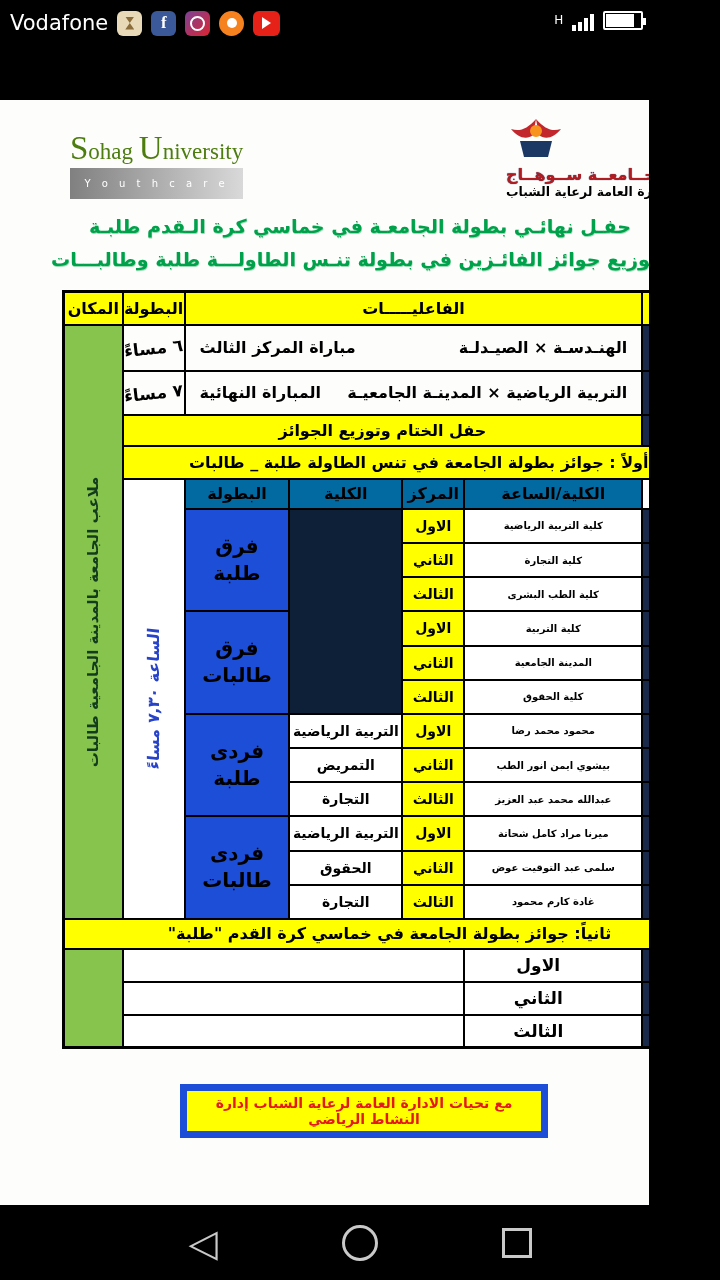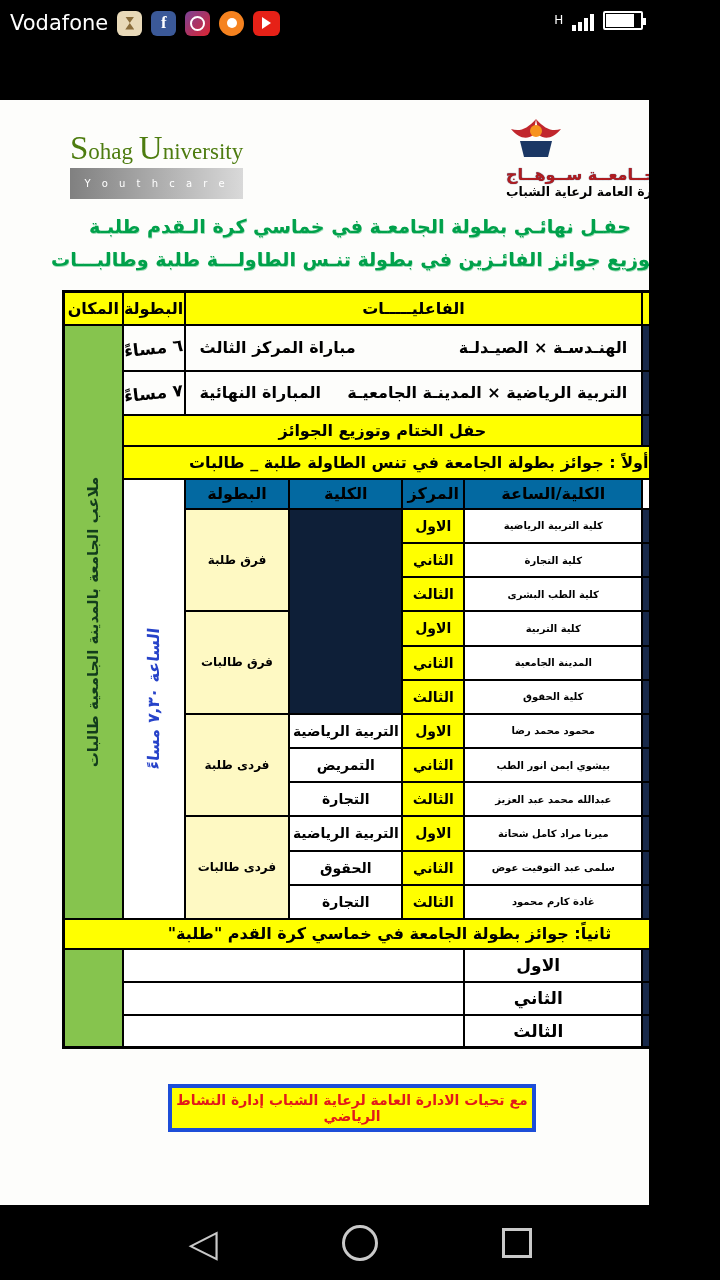--- a/index.html
+++ b/index.html
@@ -67,35 +67,35 @@
   .numcell { background:#18294a; color:#fff; font-size:15px; }
   .matchcell { font-size:16px; }
   .match-line { display:flex; justify-content:space-between; padding:0 14px; }
   .navytext { color:#17365d; }
   .timecell { color:#2743c9; font-size:17px; }
   .timecell span { display:inline-block; transform:rotate(-6deg); }
   .namecell { background:#fff; font-size:10px; }
   .rankcell { background:#ffff00; font-size:14px; }
   .collcell { background:#fff; color:#16365c; font-size:14px; }
   .navycell { background:#0e1f38; }
-  .champcell { background:#fef9c3; color:#f8efc8; font-size:12px; line-height:1.35; padding:0 4px; }
+  .champcell { background:#1d4ed8; color:#f8efc8; font-size:20px; line-height:1.35; padding:0 4px; }
   .placecell { background:#86c44e; padding:0; }
   .placecell2 { background:#86c44e; }
   .white-empty { background:#fff; }
   .rank-big { font-size:17px; text-align:right; padding-right:30px; }
 
   .vflex { display:flex; align-items:center; justify-content:center; width:100%; }
   .vh592 { height:592px; } .vh438 { height:438px; }
   .vtext { transform:rotate(-90deg); white-space:nowrap; font-size:15px; font-weight:bold;
     color:#123c1c; letter-spacing:1px; }
   .vnote { transform:rotate(-90deg) skewX(-6deg); white-space:nowrap; font-size:16px;
     color:#2743c9; font-weight:bold; }
 
-  .footer-banner { position:absolute; top:984px; left:168px; width:368px; background:#ffff00;
-    border:4px solid #1d4ed8; color:#e21a1a; font-weight:bold; font-size:14px; text-align:center;
+  .footer-banner { position:absolute; top:984px; left:180px; width:368px; background:#ffff00;
+    border:7px solid #1d4ed8; color:#e21a1a; font-weight:bold; font-size:14px; text-align:center;
     padding:4px 2px; direction:rtl; }
 
   
   .nav-bar { position:absolute; bottom:0; left:0; width:720px; height:75px; background:#000;
     display:flex; align-items:center; justify-content:center; gap:124px; }
   .nav-back { color:#c9c9c9; font-size:38px; line-height:1; }
   .nav-home { width:36px; height:36px; border:3px solid #c9c9c9; border-radius:50%; }
   .nav-recent { width:30px; height:30px; border:3px solid #c9c9c9; }
 </style>
 </head>

